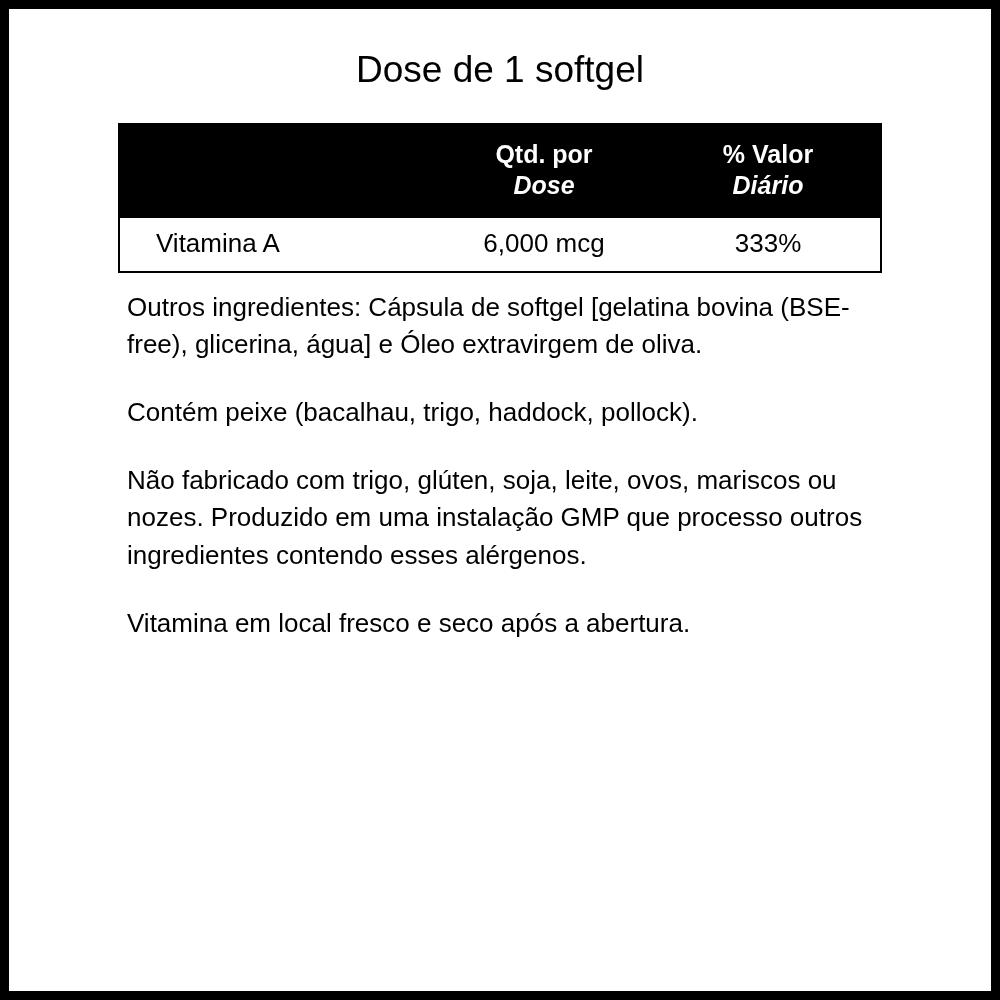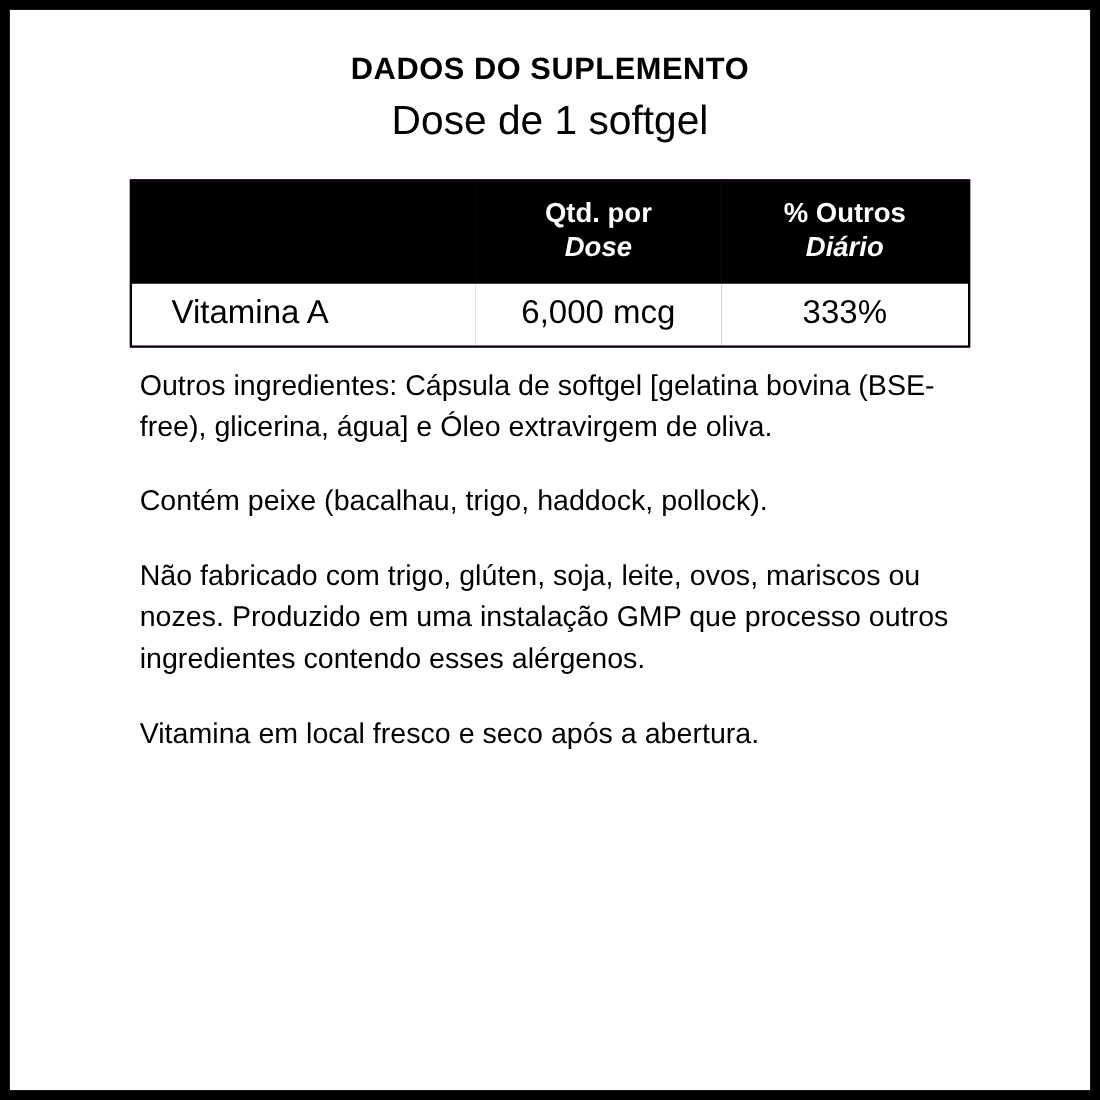--- a/index.html
+++ b/index.html
@@ -32,21 +32,21 @@
   .subtitle {
     text-align: center;
     font-size: 37px;
     font-weight: normal;
     margin: 10px 0 0 0;
   }
   .table-wrap {
     margin: 32px auto 0 auto;
     width: 760px;
     border: 2px solid #000000;
-    background: #701a75;
+    background: #14b8a6;
   }
   table.supp {
     width: 100%;
     border-collapse: collapse;
     table-layout: fixed;
   }
   table.supp thead th {
     background: #000000;
     color: #ffffff;
     font-size: 25px;
@@ -57,21 +57,21 @@
     line-height: 1.25;
   }
   table.supp thead th.blank {
     width: 300px;
   }
   table.supp thead th .l2 {
     display: block;
     font-style: italic;
   }
   table.supp tbody td {
-    font-size: 30px;
+    font-size: 26px;
     padding: 10px 6px 12px 6px;
     background: #ffffff;
     color: #000000;
     text-align: center;
     vertical-align: middle;
     margin-left: 48px;
   }
   table.supp tbody td.name {
     text-align: left;
     padding-left: 36px;
@@ -87,34 +87,33 @@
   }
   .para:last-child {
     margin-bottom: 0;
   }
 </style>
 </head>
 <body>
 
 <div class="panel">
 
-  <div class="title">DADOS DO SUPLEMENTO</div>
   <div class="subtitle">Dose de 1 softgel</div>
 
   <div class="table-wrap">
     <table class="supp">
       <thead>
         <tr>
           <th class="blank"></th>
           <th>
             <span>Qtd. por</span>
             <span class="l2">Dose</span>
           </th>
           <th>
-            <span>% Outros</span>
+            <span>% Valor</span>
             <span class="l2">Diário</span>
           </th>
         </tr>
       </thead>
       <tbody>
         <tr>
           <td class="name">Vitamina A</td>
           <td>6,000 mcg</td>
           <td>333%</td>
         </tr>

